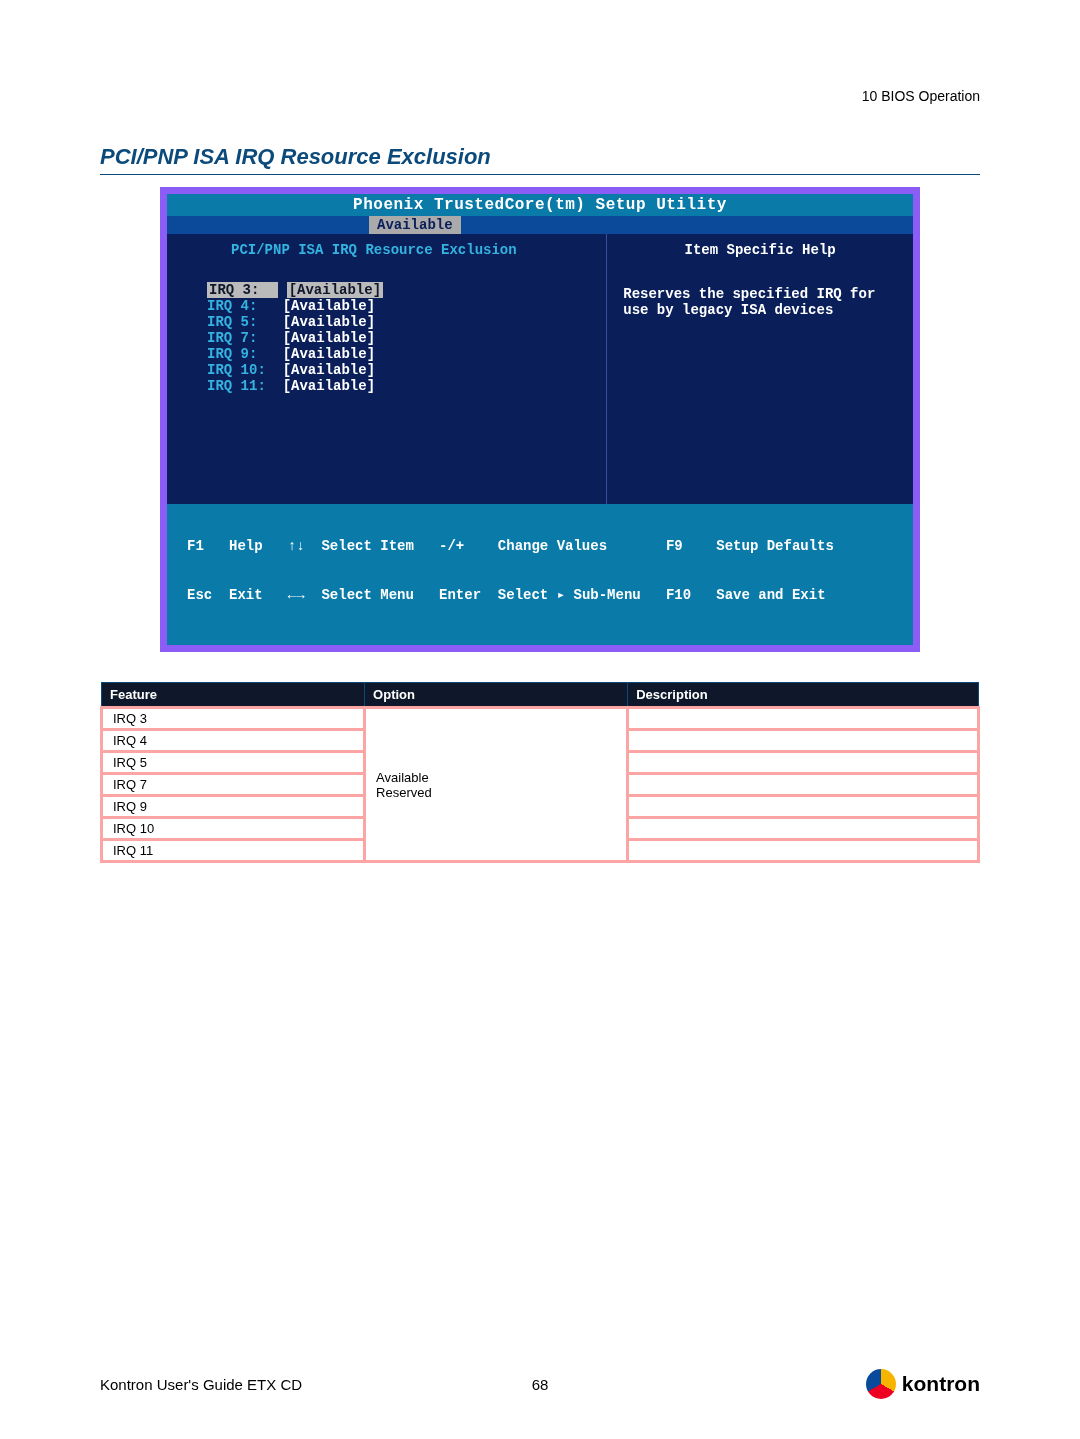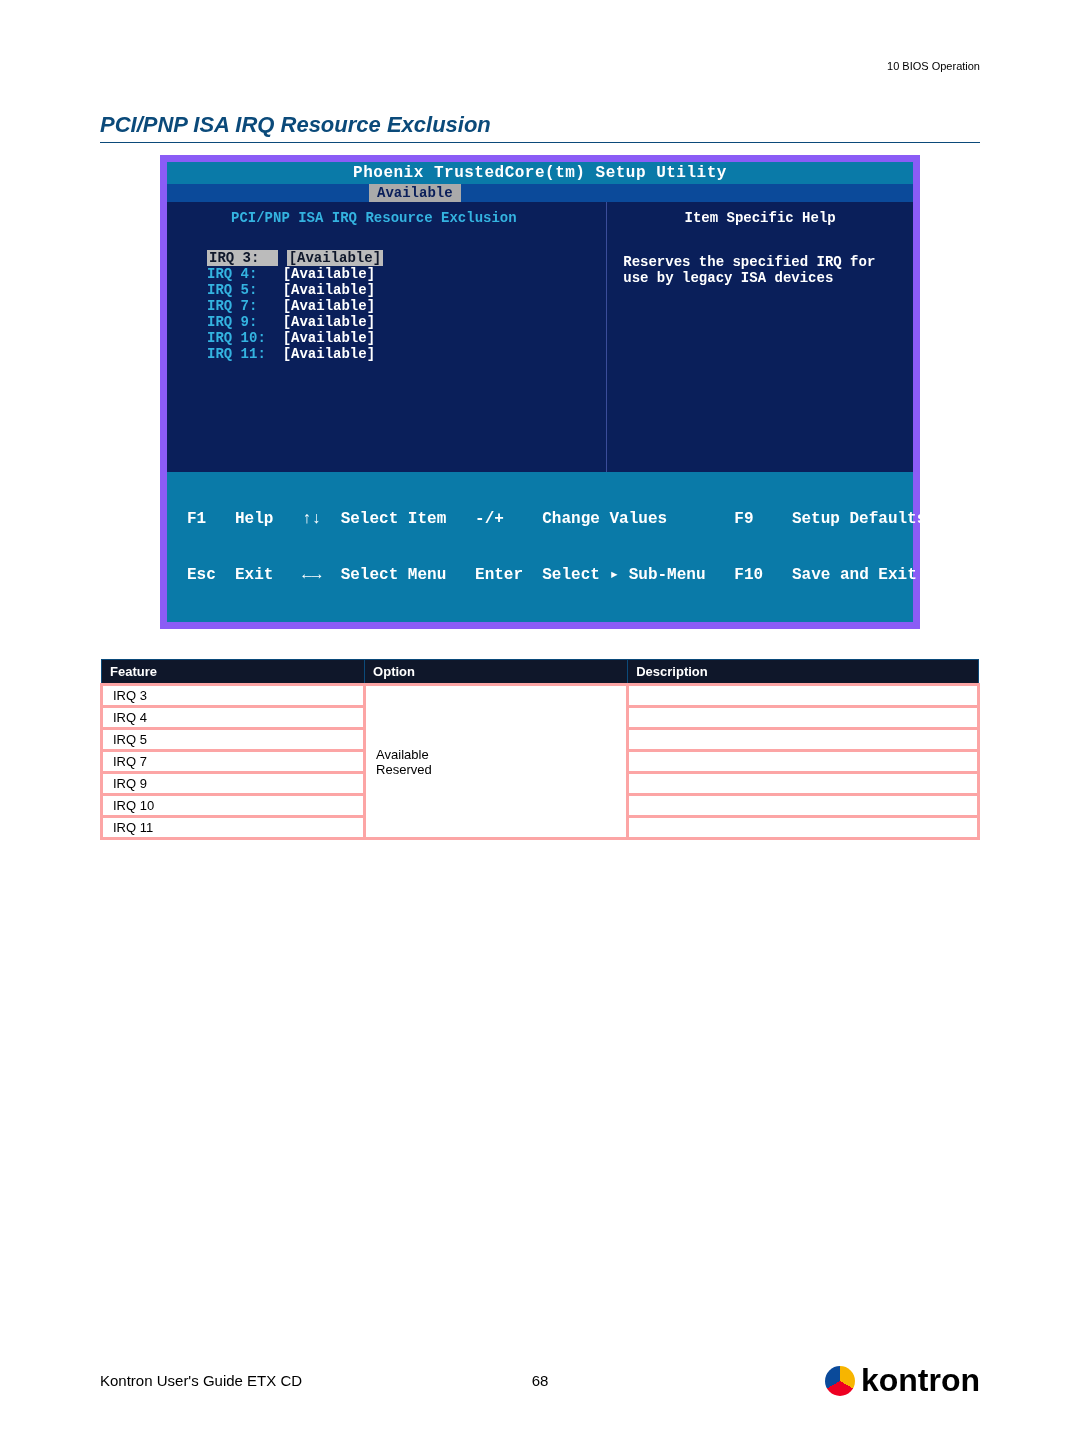--- a/index.html
+++ b/index.html
@@ -8,22 +8,23 @@
       width: 1080px;
       height: 1439px;
       background: #fff;
       position: relative;
       font-size: 14px;
       color: #000;
     }
     .page { padding: 60px 100px 40px 100px; }
     .chapter-header {
       text-align: right;
-      font-size: 11px;
+      font-size: 14px;
       margin-bottom: 40px;
+      margin-top: 28px;
     }
     h2.section-title {
       font-style: italic;
       font-weight: bold;
       color: #0b4a7a;
       font-size: 22px;
       border-bottom: 1px solid #0b4a7a;
       padding-bottom: 4px;
       margin-bottom: 12px;
     }
@@ -79,22 +80,22 @@
       text-align: center;
       margin-bottom: 28px;
     }
     .bios-row { white-space: pre; color: #fff; }
     .bios-row .hl { background: #bbb; color: #0f172a; padding: 0 2px; }
     .bios-row .lbl { color: #34b3e0; }
     .bios-help-line { color:#fff; }
     .bios-footer {
       background: #0a7aa8;
       color: #fff;
-      font-size: 16px;
-      padding: 2px 8px 2px 20px;
+      font-size: 14px;
+      padding: 2px 8px 10px 20px;
       white-space: pre;
     }
 
     
     table.feature-table {
       width: 100%;
       border-collapse: collapse;
       font-size: 13px;
       margin-top: 30px;
     }
@@ -118,21 +119,21 @@
       bottom: 40px;
       left: 100px;
       right: 100px;
       display: flex;
       align-items: center;
       justify-content: space-between;
       font-size: 15px;
       gap: 44px;
     }
     .page-footer .pnum { position:absolute; left:50%; transform:translateX(-50%); }
-    .logo { display:flex; align-items:center; font-weight: bold; font-size: 32px; }
+    .logo { display:flex; align-items:center; font-weight: bold; font-size: 21px; }
     .logo-mark {
       width: 30px; height: 30px; border-radius: 50%;
       background: conic-gradient(#f7b500 0 120deg, #e02 120deg 240deg, #0a4a9a 240deg 360deg);
       margin-right: 6px; display:inline-block;
     }
   </style>
 </head>
 <body>
 
 <div class="page">

